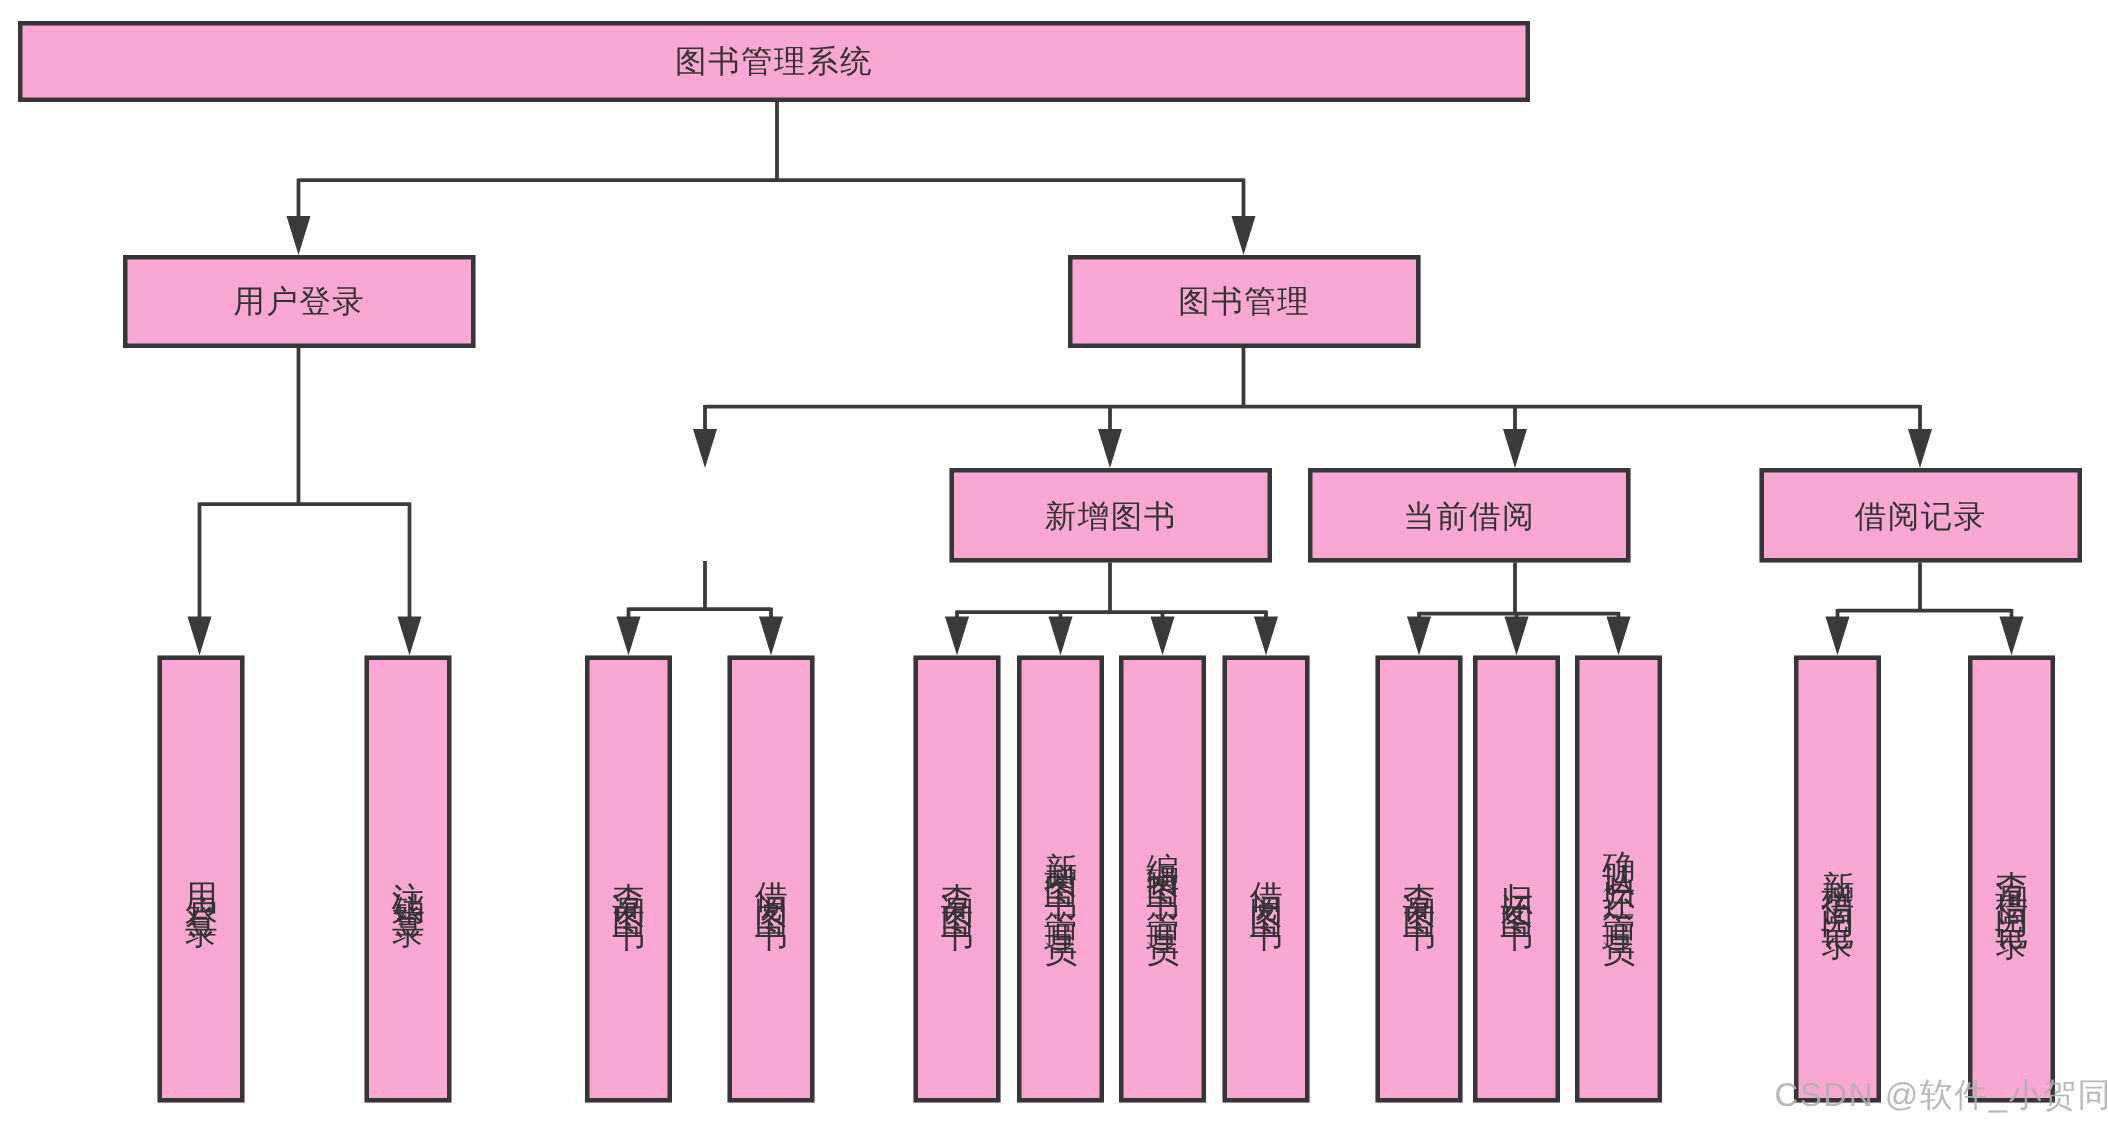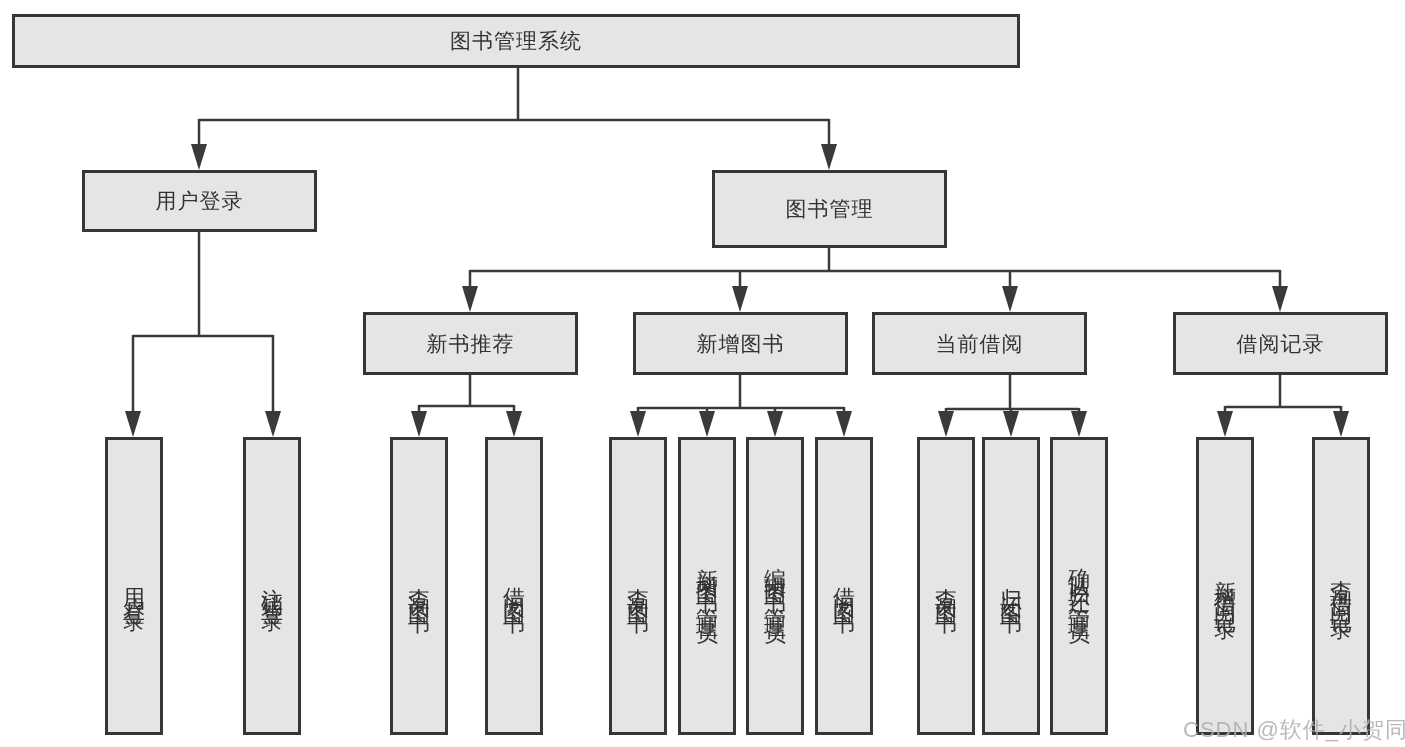--- a/index.html
+++ b/index.html
@@ -14,34 +14,34 @@
   }
   #connectors {
     position: absolute;
     left: 0; top: 0;
     width: 1405px; height: 747px;
     pointer-events: none;
   }
   .node {
     position: absolute;
     box-sizing: border-box;
-    background: #e5e5e5;
+    background: #f9a8d4;
     border: 3px solid #363636;
     display: flex;
     align-items: center;
     justify-content: center;
     color: #333333;
     font-size: 21px;
     letter-spacing: 1px;
     text-align: right;
     z-index: 2;
   }
   .root  { left: 12px;  top: 14px;  width: 1008px; height: 54px; }
   .l2a   { left: 82px;  top: 170px; width: 235px;  height: 62px; }
-  .l2b   { left: 712px; top: 170px; width: 235px;  height: 78px; }
+  .l2b   { left: 712px; top: 170px; width: 235px;  height: 62px; }
   .l3    { top: 312px; width: 215px; height: 63px; }
   .l3a   { left: 363px; }
   .l3b   { left: 633px; }
   .l3c   { left: 872px; }
   .l3d   { left: 1173px; }
   .leaf  { top: 437px; width: 58px; height: 298px; }
   .leaf .vtext {
     writing-mode: vertical-lr;
     text-orientation: mixed;
     font-size: 22px;
@@ -116,23 +116,20 @@
     <span>图书管理系统</span>
   </div>
 
   <div class="node l2a">
     <span>用户登录</span>
   </div>
   <div class="node l2b">
     <span>图书管理</span>
   </div>
 
-  <div class="node l3 l3a">
-    <span>新书推荐</span>
-  </div>
   <div class="node l3 l3b">
     <span>新增图书</span>
   </div>
   <div class="node l3 l3c">
     <span>当前借阅</span>
   </div>
   <div class="node l3 l3d">
     <span>借阅记录</span>
   </div>
 

